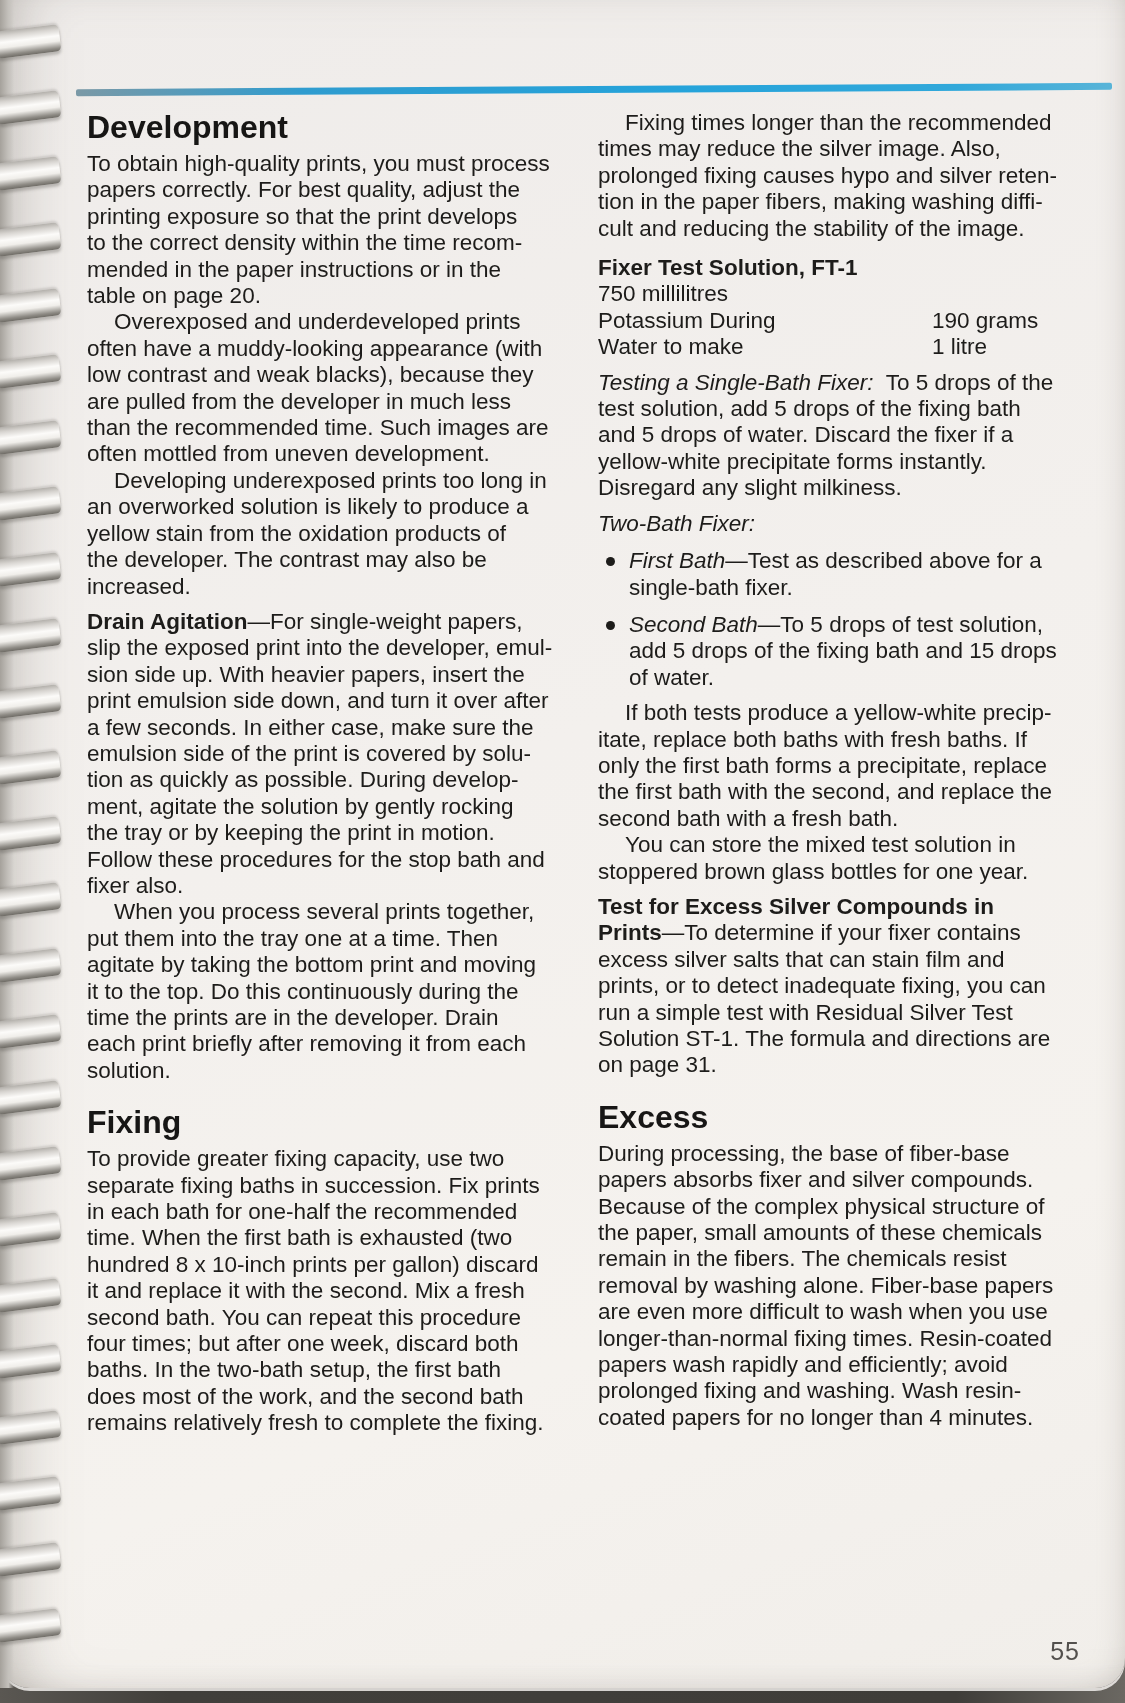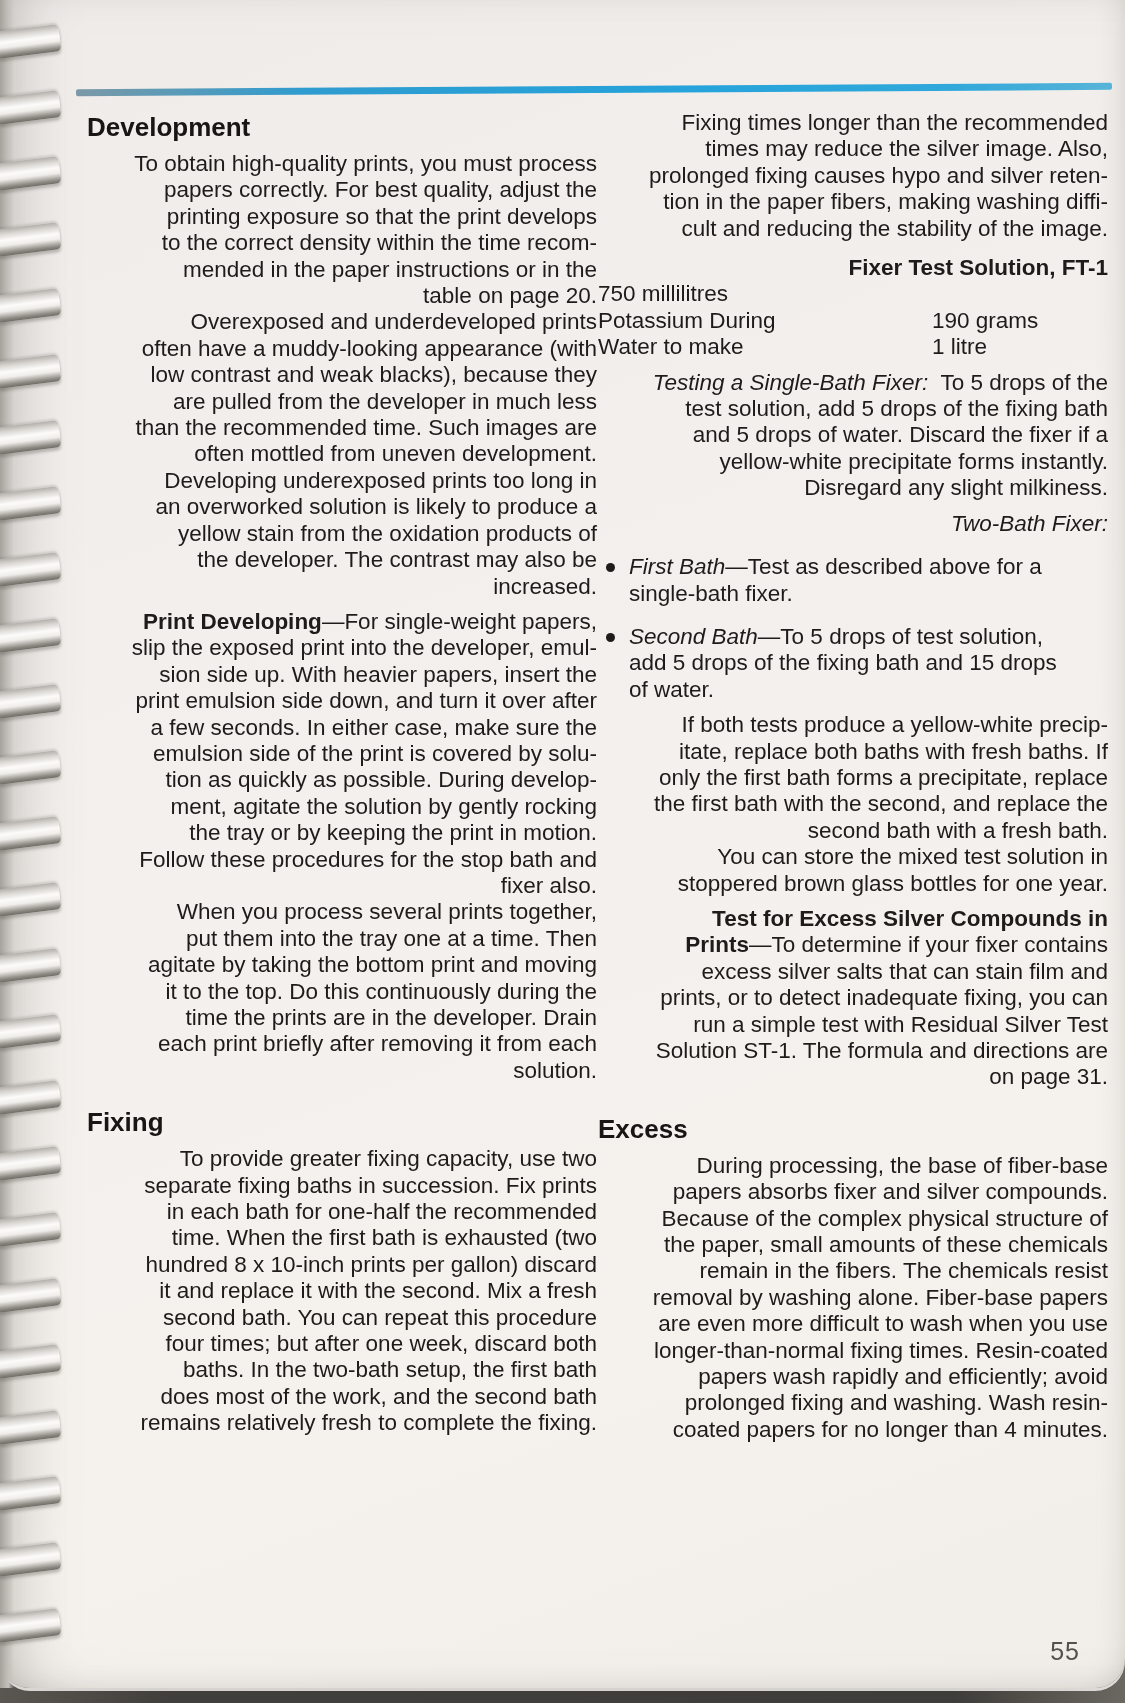--- a/index.html
+++ b/index.html
@@ -23,30 +23,30 @@
     transform:rotate(-7deg);
     background:linear-gradient(180deg,#b3b0ab 0%,#d8d5d1 18%,#fcfbf9 42%,#f0eeea 62%,#8f8c86 88%,#6e6b65 100%);
     box-shadow:0 3px 3px rgba(90,86,80,.35),0 -2px 2px rgba(120,116,110,.22);
   }
   .top-rule{position:absolute;left:76px;top:86px;width:1036px;height:7px;
     transform:rotate(-0.35deg);border-radius:2px;
     background:linear-gradient(90deg,#7b99a6,#2f9ccf 22%,#25a3da 58%,#31a8da 85%,#58b4d8);}
   .col{position:absolute;color:#1d1c1a;font-size:22.5px;line-height:26.4px;}
   .col-left{left:87px;top:112px;width:510px;}
   .col-right{left:598px;top:110px;width:510px;}
-  h2{font-size:26px;line-height:30px;font-weight:bold;margin:0 0 9px 0;color:#171615;}
+  h2{font-size:32px;line-height:30px;font-weight:bold;margin:0 0 9px 0;color:#171615;}
   h2.mid{margin-top:23px;}
-  .para{white-space:pre;margin:0;text-align:right;}
+  .para{white-space:pre;margin:0;}
   .indent{text-indent:27px;}
   .gap-sm{margin-top:9px;}
   .gap-md{margin-top:13px;}
   .lead{font-weight:bold;}
   .ilead{font-style:italic;}
   .trow{display:grid;grid-template-columns:334px 1fr;white-space:pre;}
-  .bullet{position:relative;padding-left:31px;white-space:pre;margin-top:17px;}
+  .bullet{position:relative;padding-left:31px;white-space:pre;margin-top:11px;}
   .dotmark{position:absolute;left:8px;top:9px;width:9px;height:9px;border-radius:50%;background:#1d1c1a;}
   .pagenum{position:absolute;right:45px;bottom:22px;font-size:25px;color:#53504d;letter-spacing:1px;margin-left:41px;}
 </style>
 </head>
 <body>
 
 <div class="page">
 
   <div class="top-rule"></div>
 
@@ -62,21 +62,21 @@
 often have a muddy-looking appearance (with
 low contrast and weak blacks), because they
 are pulled from the developer in much less
 than the recommended time. Such images are
 often mottled from uneven development.</p>
     <p class="para indent">Developing underexposed prints too long in
 an overworked solution is likely to produce a
 yellow stain from the oxidation products of
 the developer. The contrast may also be
 increased.</p>
-    <p class="para gap-sm"><span class="lead">Print Developing</span><span>—For single-weight papers,
+    <p class="para gap-sm"><span class="lead">Drain Agitation</span><span>—For single-weight papers,
 slip the exposed print into the developer, emul-
 sion side up. With heavier papers, insert the
 print emulsion side down, and turn it over after
 a few seconds. In either case, make sure the
 emulsion side of the print is covered by solu-
 tion as quickly as possible. During develop-
 ment, agitate the solution by gently rocking
 the tray or by keeping the print in motion.
 Follow these procedures for the stop bath and
 fixer also.</span></p>

